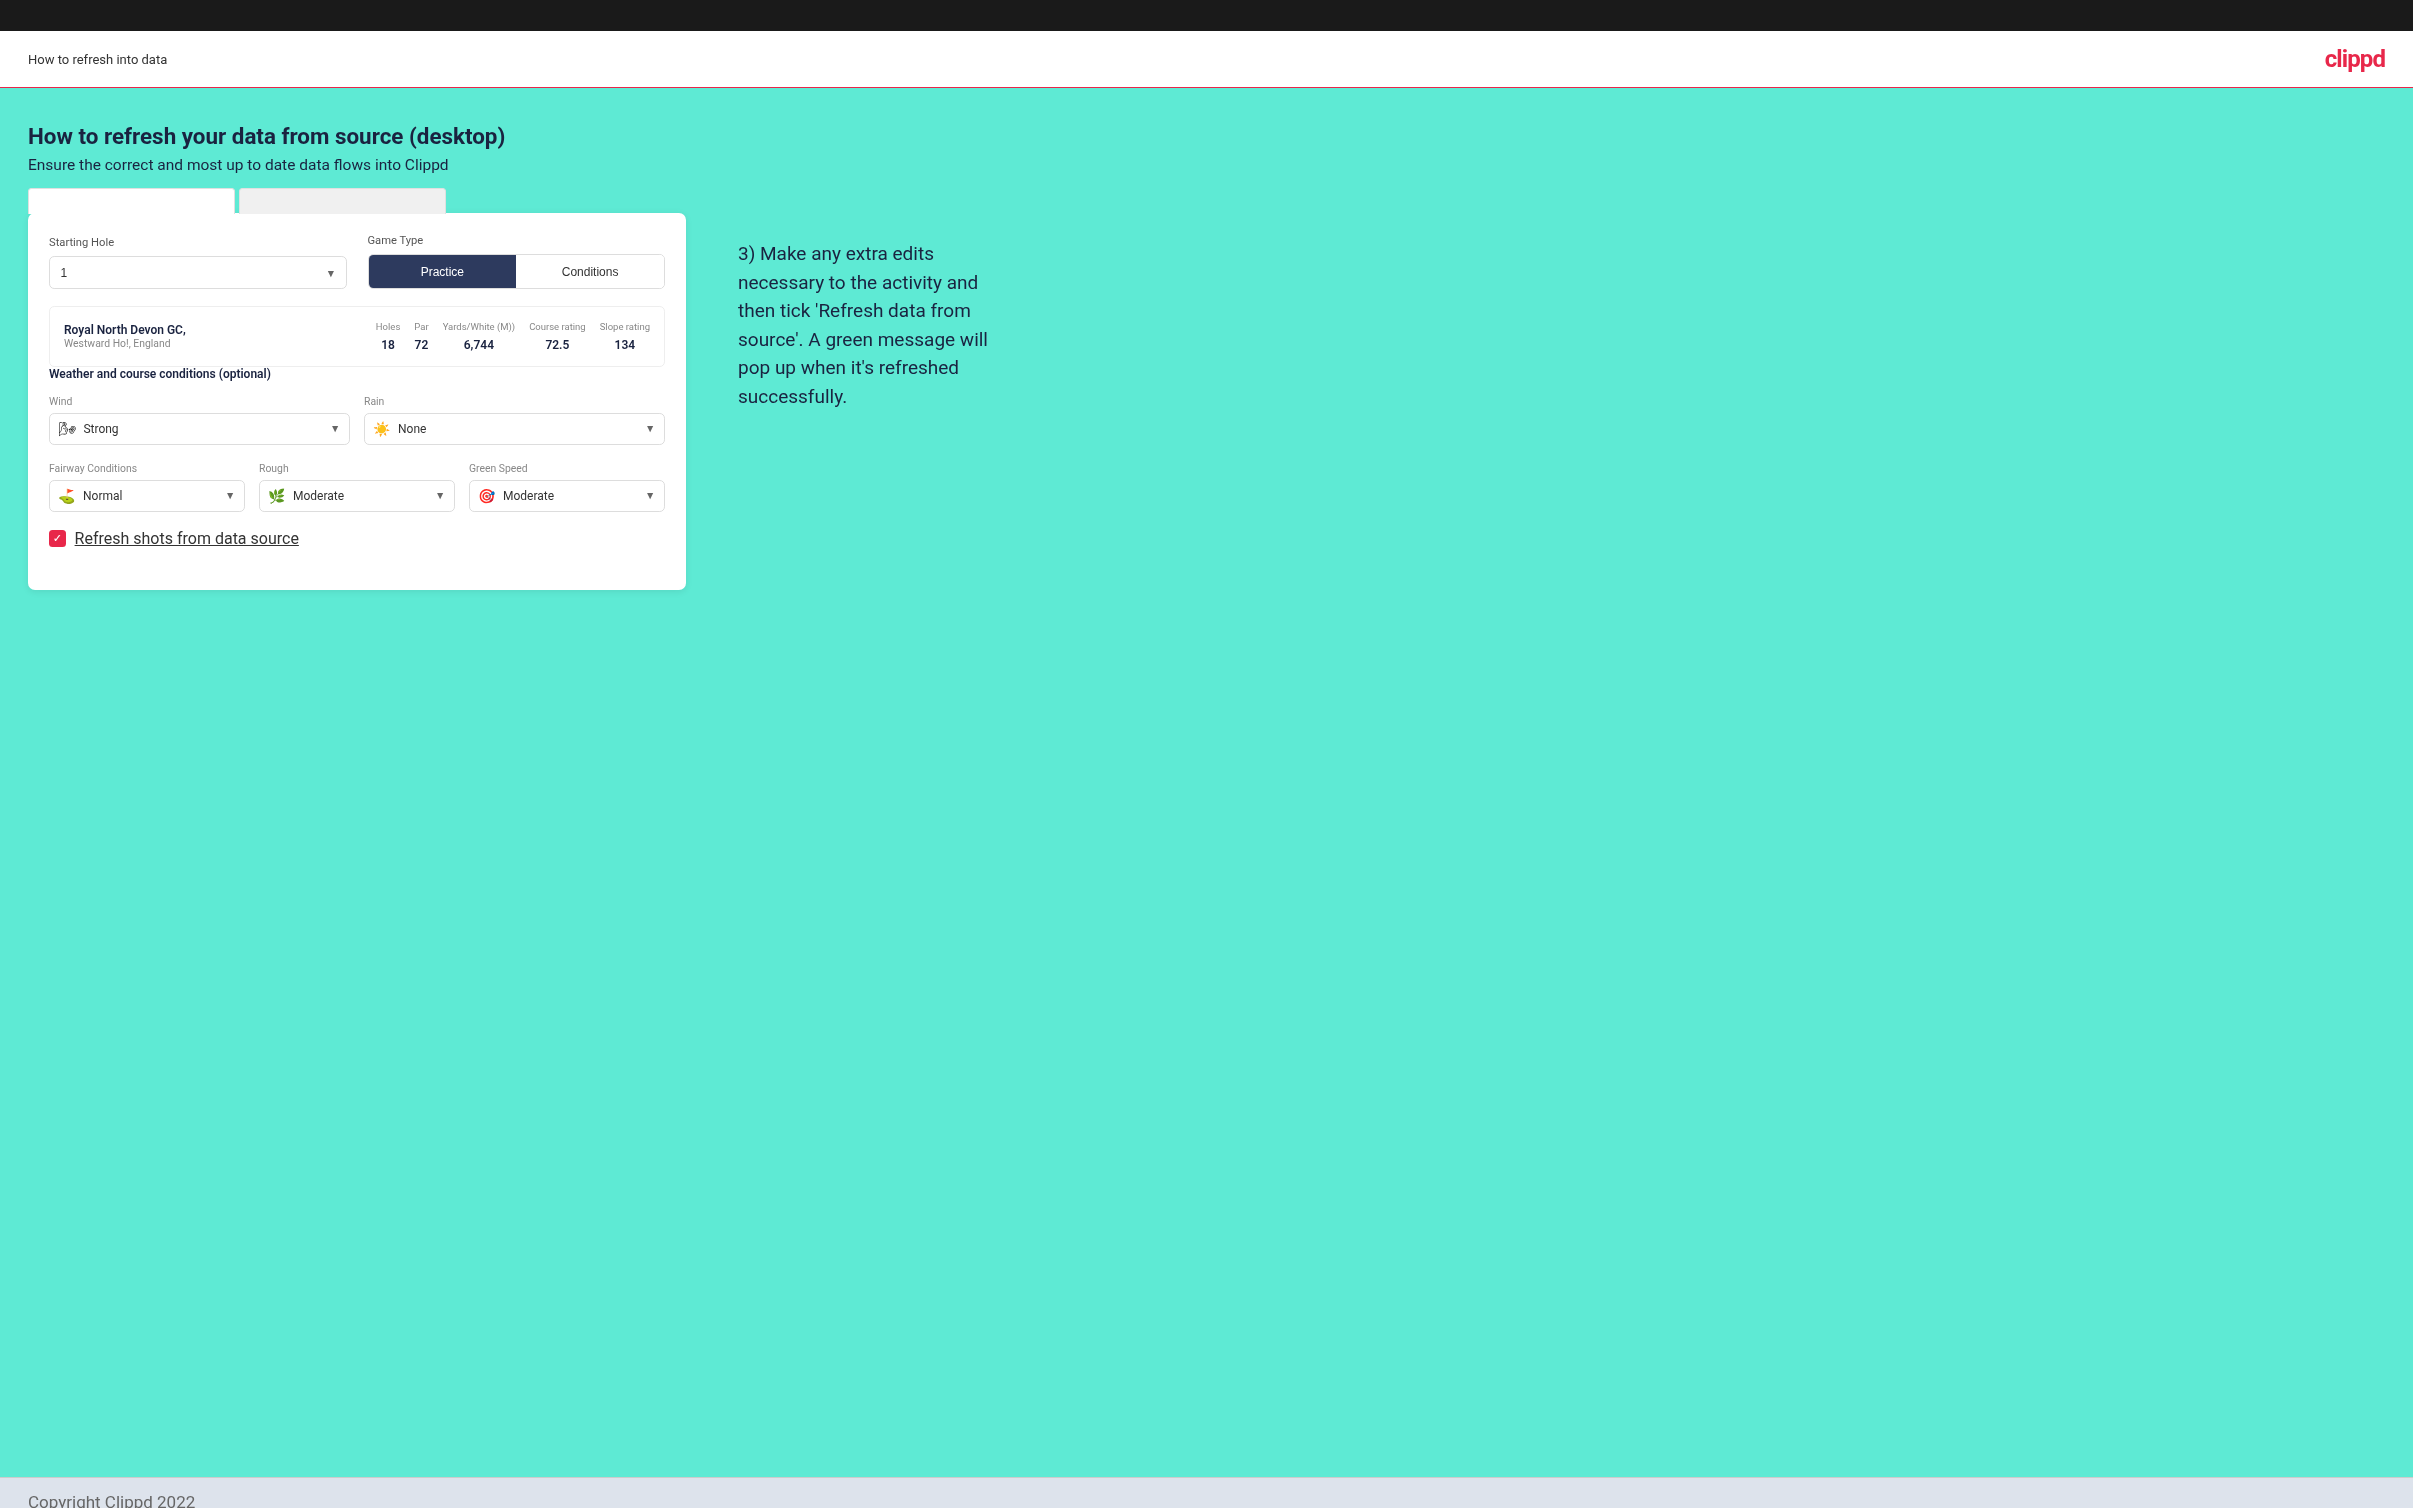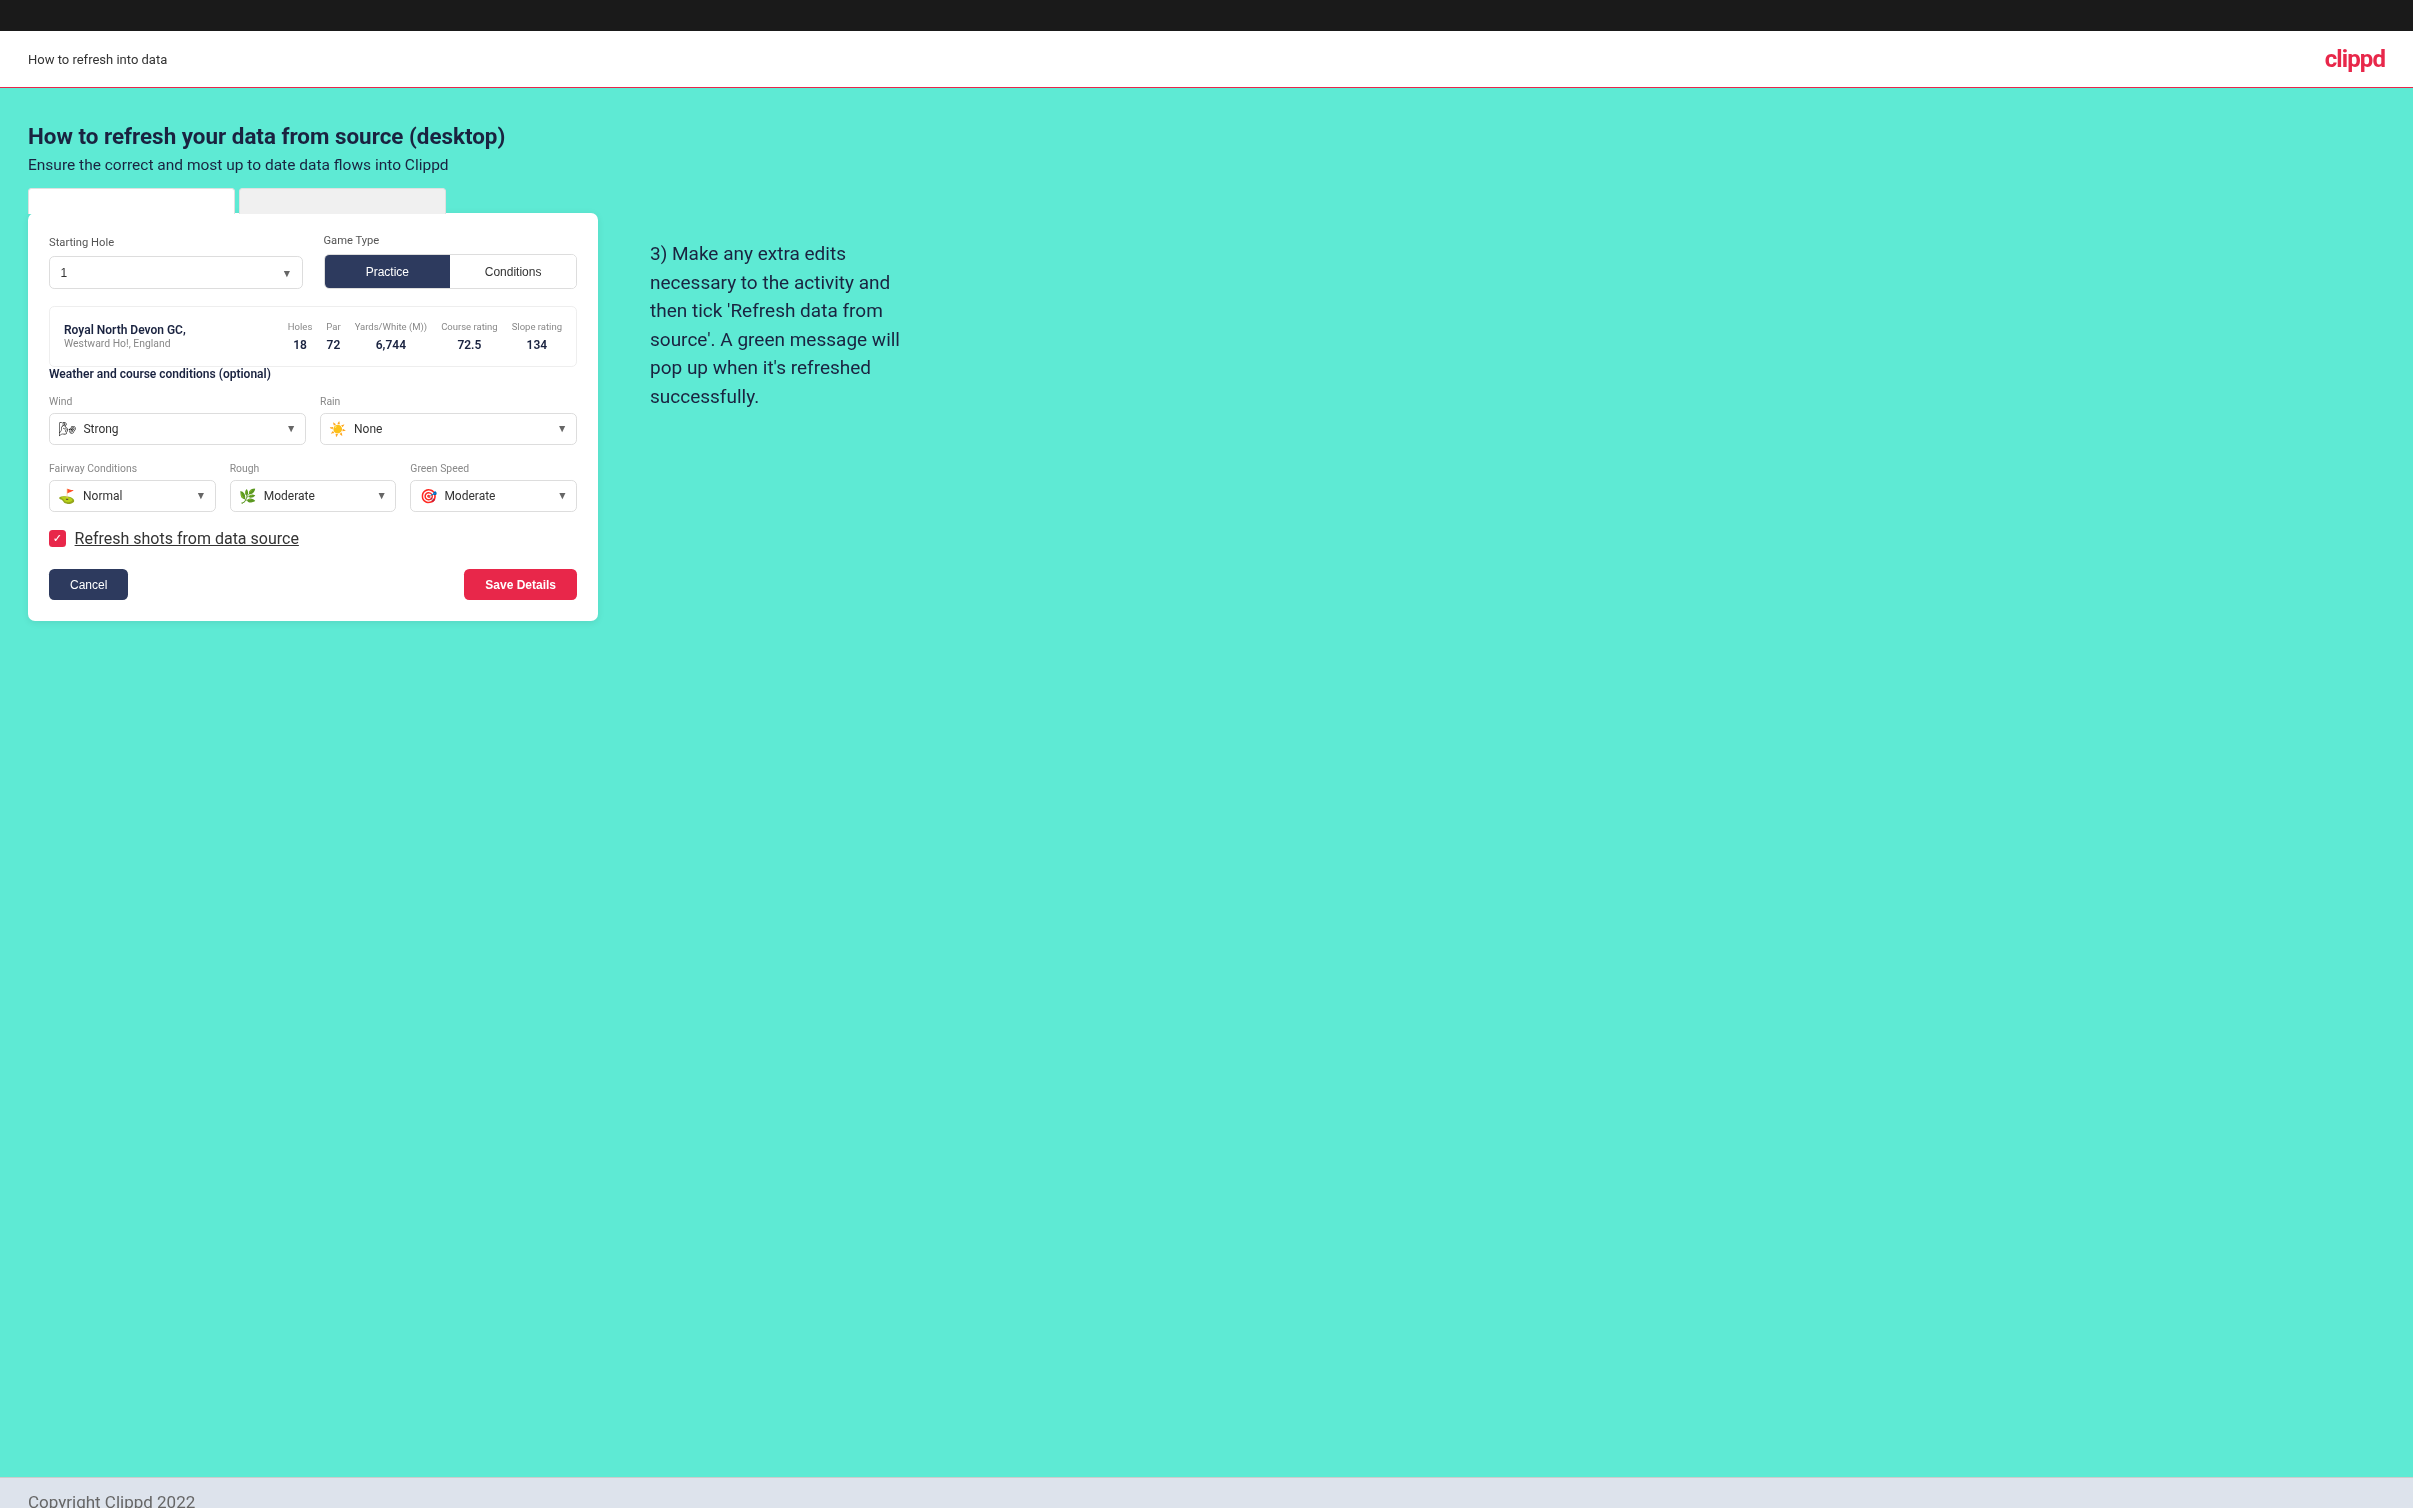--- a/index.html
+++ b/index.html
@@ -50,21 +50,21 @@
     }
     .content-area {
       display: flex;
       gap: 52px;
       align-items: flex-start;
     }
     .form-card {
       background: #ffffff;
       border-radius: 7px;
       padding: 21px;
-      width: 570px;
+      width: 658px;
       box-shadow: 0 1.7px 7px rgba(0,0,0,0.08);
     }
     .form-group {
       flex: 1;
     }
     .form-label {
       font-size: 11.2px;
       color: #555;
       margin-bottom: 7px;
       display: block;
@@ -417,24 +417,20 @@
           </div>
         </div>
 
         <div class="checkbox-row">
           <div class="checkbox-custom">
             <span class="checkbox-check">✓</span>
           </div>
           <span class="checkbox-label">Refresh shots from data source</span>
         </div>
 
-        <div class="button-row">
-          <button class="cancel-btn">Cancel</button>
-          <button class="save-btn">Save Details</button>
-        </div>
       </div>
     </div>
 
     <div class="side-text">
       <p class="side-description">3) Make any extra edits necessary to the activity and then tick 'Refresh data from source'. A green message will pop up when it's refreshed successfully.</p>
     </div>
   </div>
 </div>
 
 <div class="footer">

